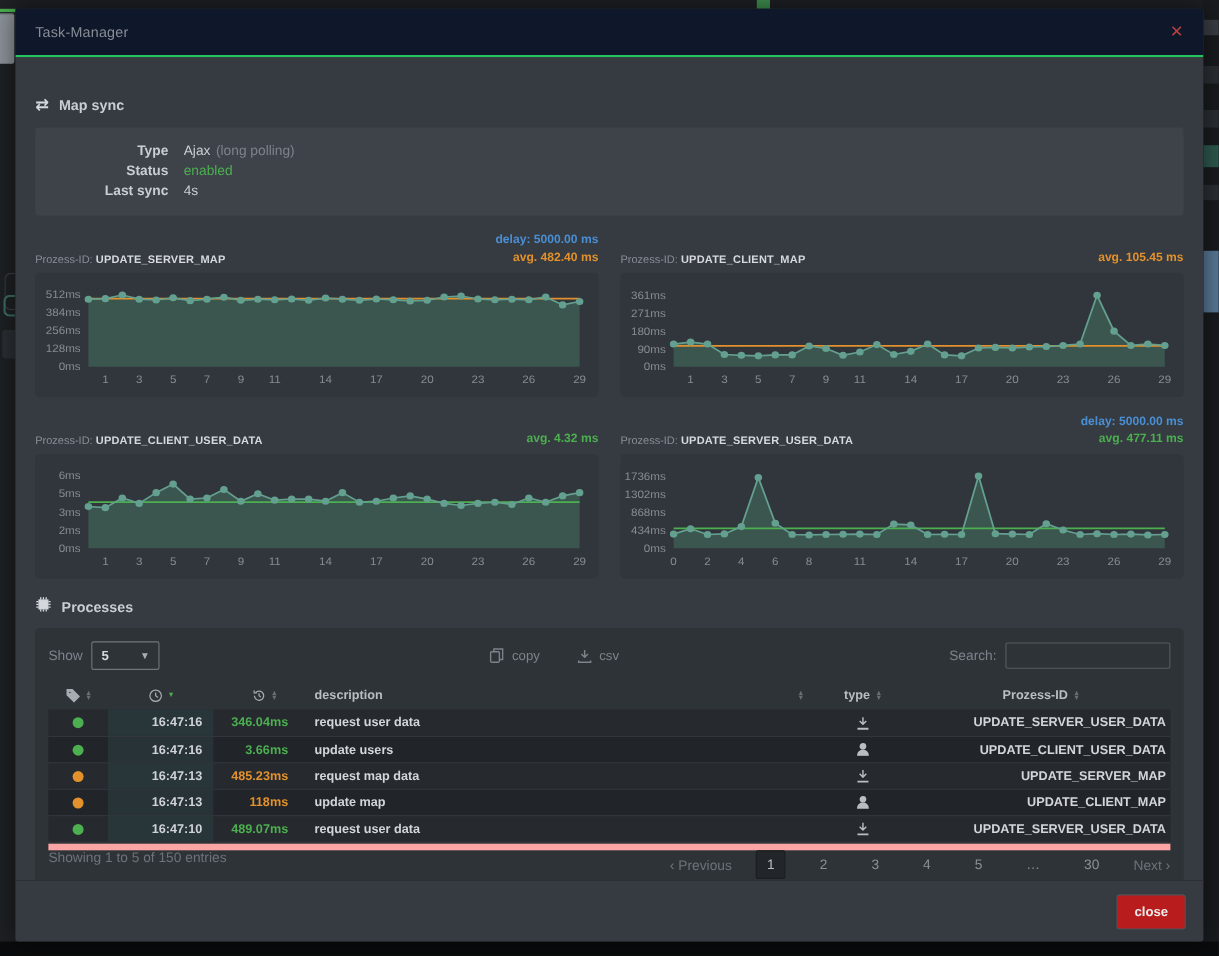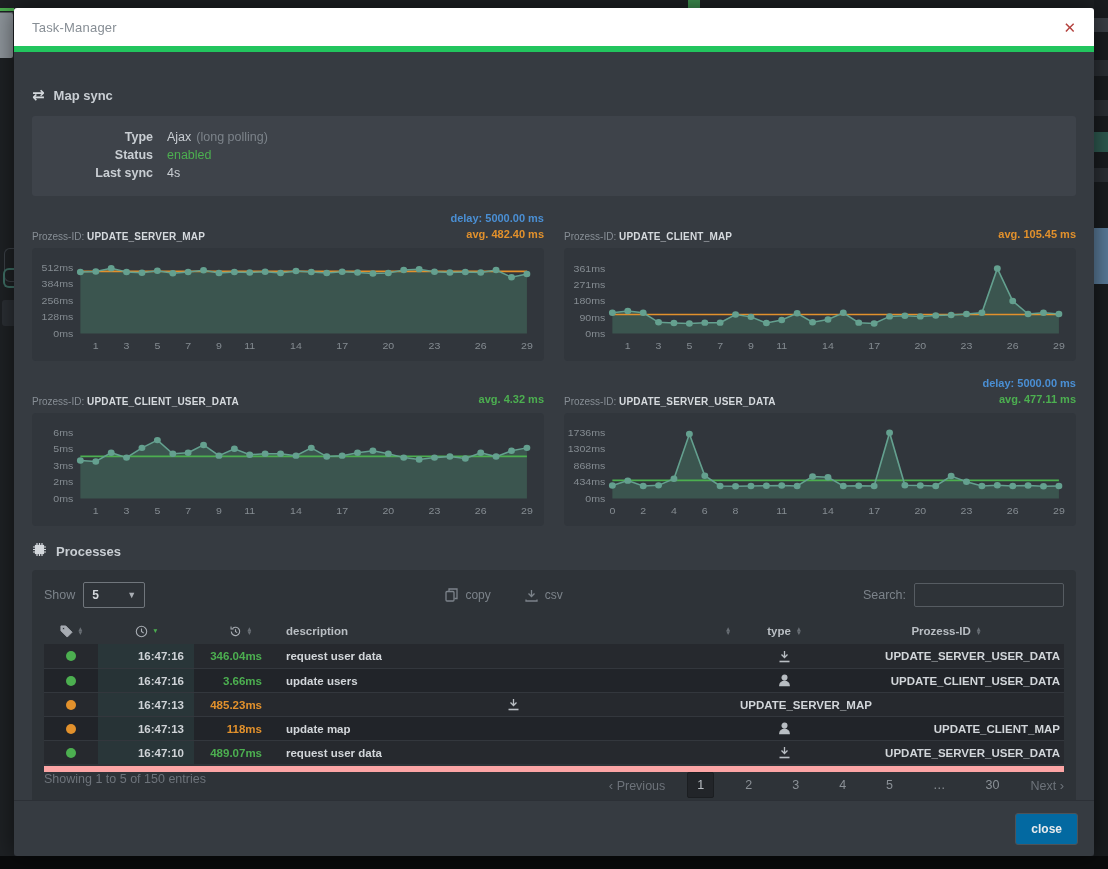--- a/index.html
+++ b/index.html
@@ -15,26 +15,26 @@
   .bd-left-btns { position:absolute; left:0; top:12px; width:13px; height:46px; background:#8e959b; border-radius:0 2px 2px 0; box-shadow:0 1px 0 #55595e inset; }
   .bd-left-frag1 { position:absolute; left:4px; top:248px; width:10px; height:34px; border:1px solid #3c4147; border-right:none; border-radius:6px 0 0 6px; }
   .bd-left-frag2 { position:absolute; left:2px; top:300px; width:12px; height:26px; background:#2b2f34; border-radius:3px 0 0 3px; }
   .bd-left-teal { position:absolute; left:3px; top:268px; width:11px; height:20px; border:2px solid #3e6e64; border-right:none; border-radius:6px 0 0 6px; }
   .bd-right { position:absolute; right:0; top:0; width:14px; height:862px; background:#191c1f; }
   .bd-right .fr { position:absolute; right:0; width:14px; }
   .bd-bottom { position:absolute; left:0; top:856px; width:1108px; height:13px; background:#0a0b0c; }
 
   
   .modal { position:absolute; left:14px; top:8px; width:1080px; height:848px; background:#363b41; border-radius:3px; box-shadow:0 0 24px rgba(0,0,0,.55); display:flex; flex-direction:column; }
-  .modal-header { height:44px; flex:0 0 44px; background:#ffffff; border-bottom:6px solid #22c55e; display:flex; align-items:center; justify-content:space-between; padding:0 18px; border-radius:3px 3px 0 0; }
+  .modal-header { height:44px; flex:0 0 44px; background:#0f172a; border-bottom:2px solid #22c55e; display:flex; align-items:center; justify-content:space-between; padding:0 18px; border-radius:3px 3px 0 0; }
   .modal-title { font-size:13px; color:#878e95; letter-spacing:.2px; }
   .modal-close { color:#b4423e; font-size:15px; font-weight:bold; cursor:pointer; line-height:1; }
   .modal-body { flex:1 1 auto; padding:10px 18px 0 18px; overflow:hidden; }
   .modal-footer { flex:0 0 56px; border-top:1px solid #2c3036; display:flex; align-items:center; justify-content:flex-end; padding:0 16px; }
-  .btn-close { background:#0369a1; border:1px solid #4d5359; color:#e9ebed; font-size:12px; font-weight:bold; padding:8px 15px; border-radius:3px; cursor:pointer; font-family:inherit; }
+  .btn-close { background:#b91c1c; border:1px solid #4d5359; color:#e9ebed; font-size:12px; font-weight:bold; padding:8px 15px; border-radius:3px; cursor:pointer; font-family:inherit; }
 
   
   .section-title { display:flex; align-items:center; gap:9px; font-size:13px; font-weight:bold; color:#c9ced3; }
   .section-title .glyph { font-size:15px; color:#d4d8dc; }
   .mapsync-title { margin:24px 0 12px 0; }
   .info-panel { background:#3e434a; border-radius:3px; padding:12px 0 14px 0; }
   .info-row { display:flex; font-size:12.5px; line-height:18px; }
   .info-label { width:135px; text-align:right; font-weight:bold; color:#c9ced3; padding-right:14px; }
   .info-value { color:#c9ced3; }
   .info-extra { color:#7c838a; margin-left:5px; }
@@ -520,20 +520,21 @@
                 </svg>
               </div>
               <div class="cell-pid">UPDATE_CLIENT_USER_DATA</div>
             </div>
             <div class="prow r-odd">
               <div class="cell-dot">
                 <span class="dot" style="background: rgb(226, 145, 44);"></span>
               </div>
               <div class="cell-time">16:47:13</div>
               <div class="cell-dur" style="color: rgb(226, 145, 44);">485.23ms</div>
+              <div class="cell-desc">request map data</div>
               <div class="cell-type">
                 <svg width="13" height="13" viewBox="0 0 13 13" fill="none" stroke-width="1.3">
                   <path d="M6.5 1v6M3.5 4.5l3 3 3-3" stroke="#b9bec3"></path>
                   <path d="M1.5 11.5h10" stroke="#b9bec3" stroke-width="1.6"></path>
                 </svg>
               </div>
               <div class="cell-pid">UPDATE_SERVER_MAP</div>
             </div>
             <div class="prow r-even">
               <div class="cell-dot">

